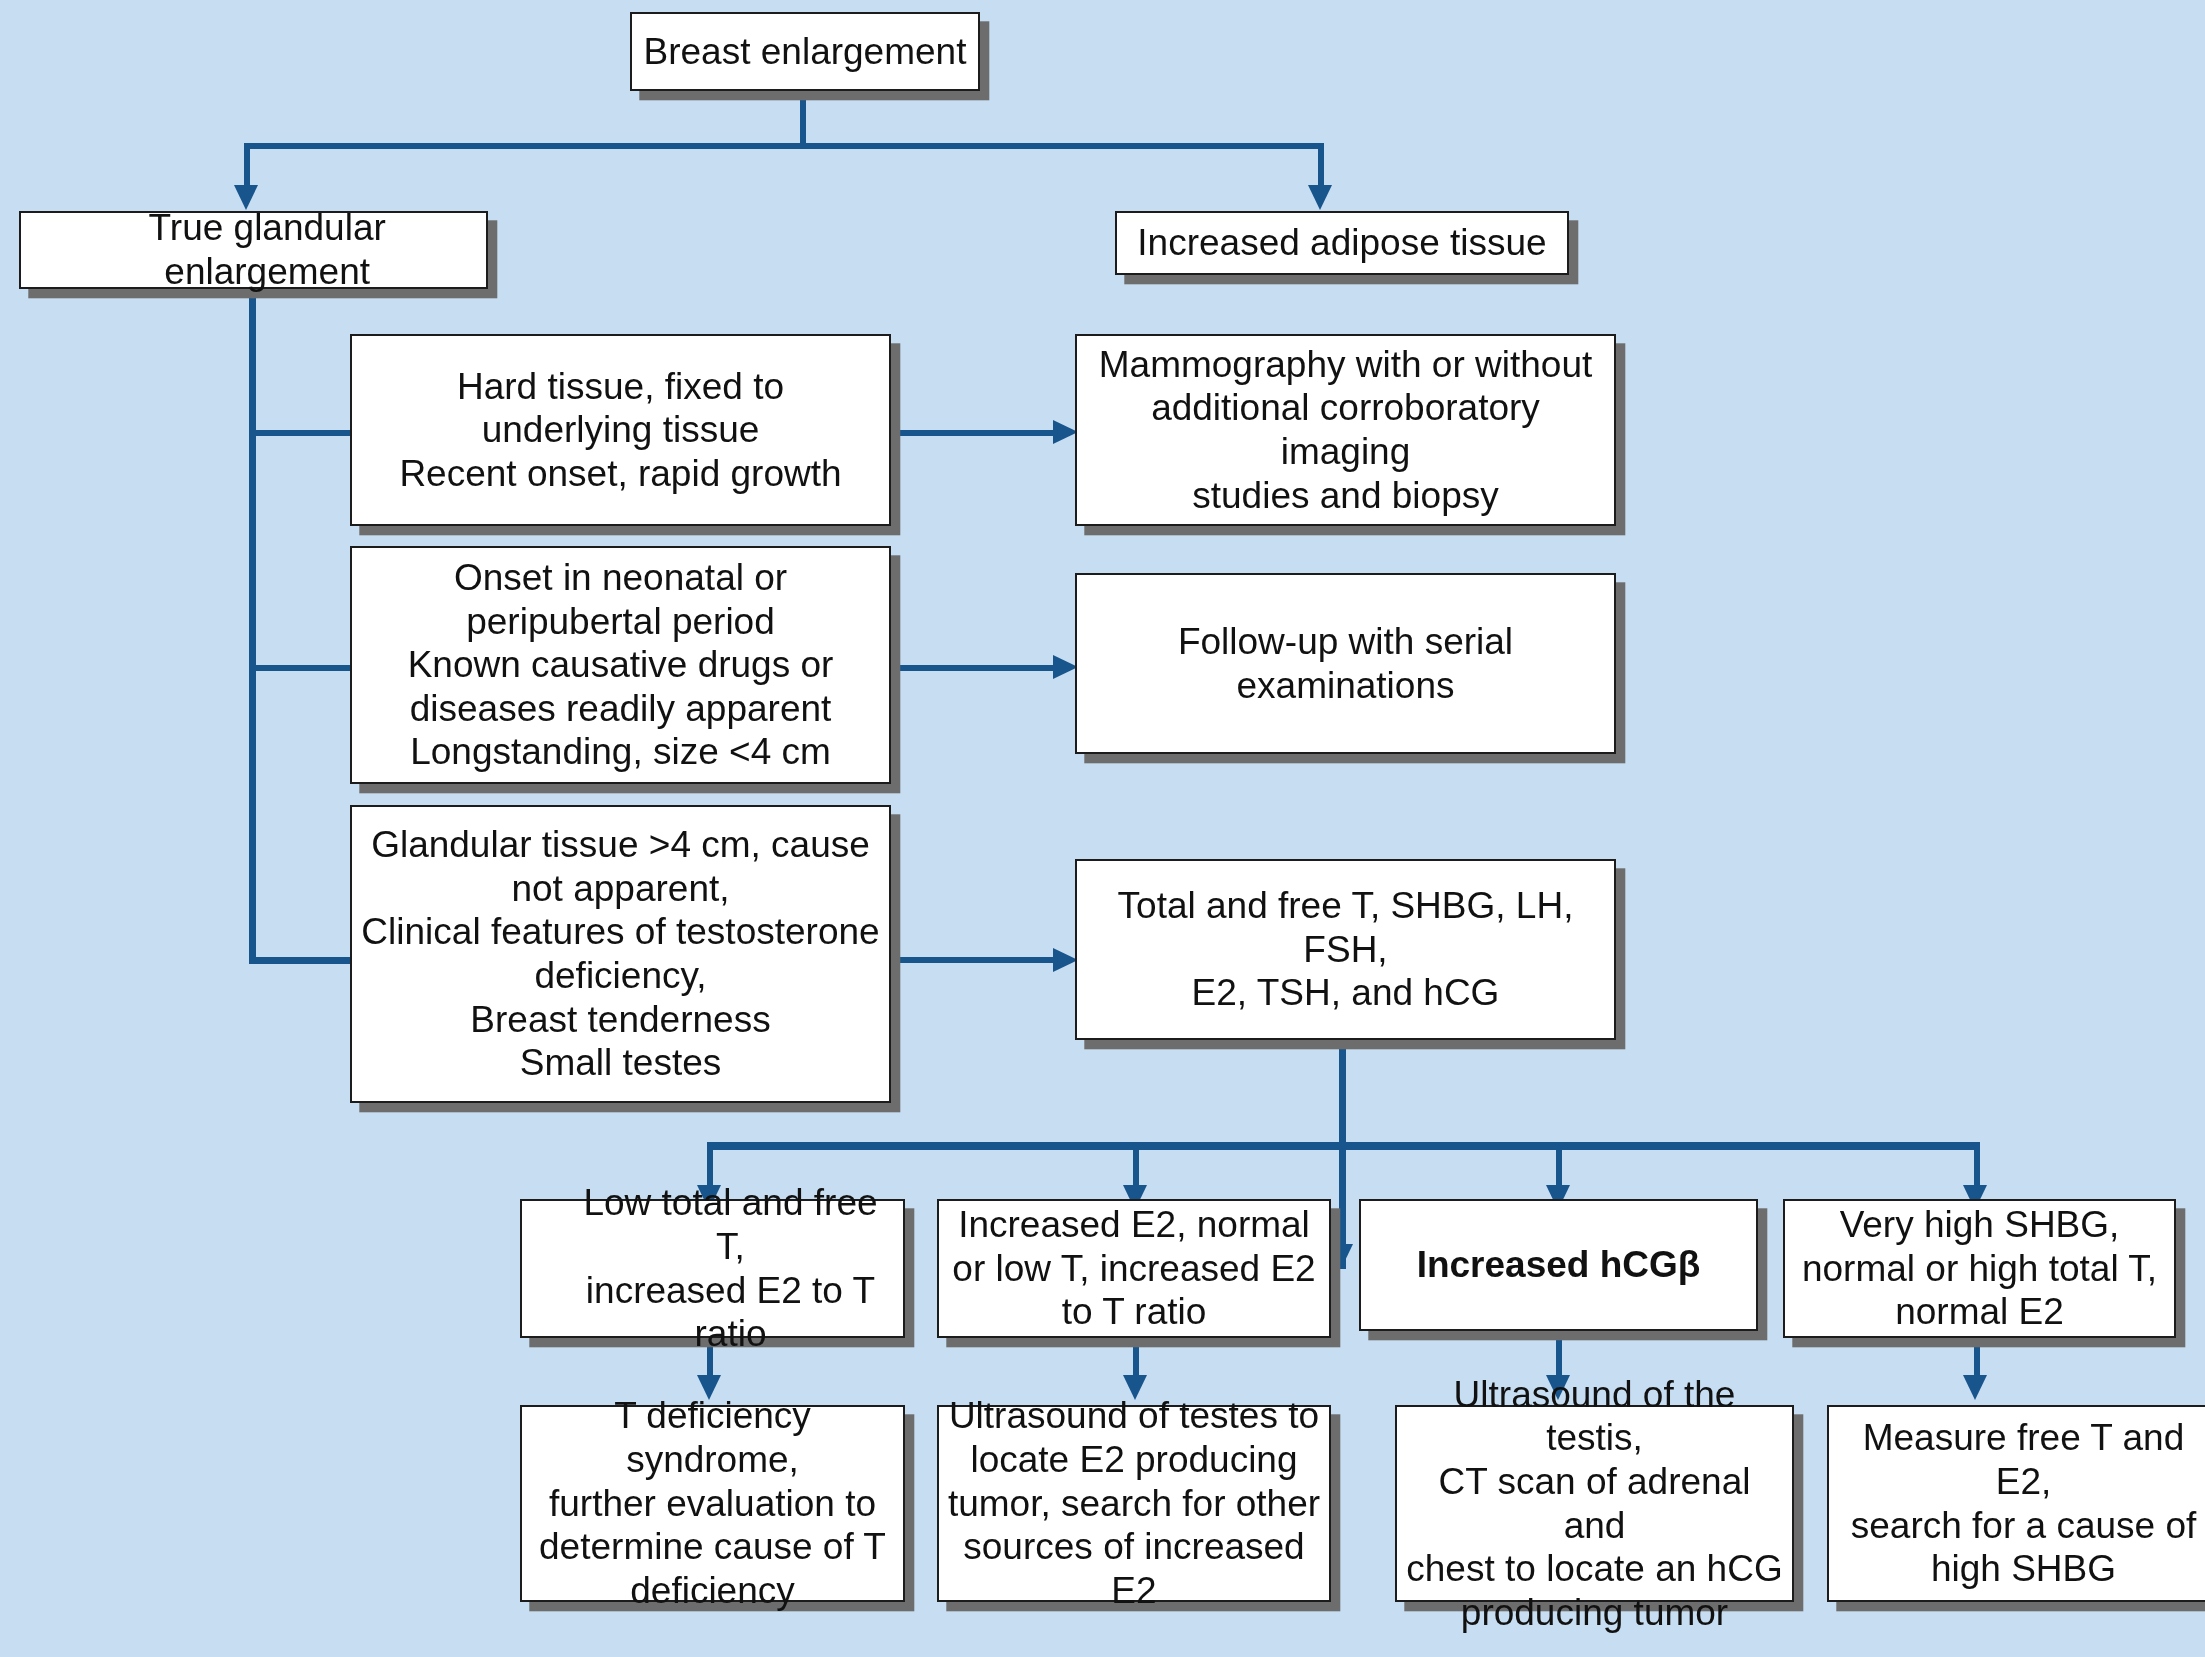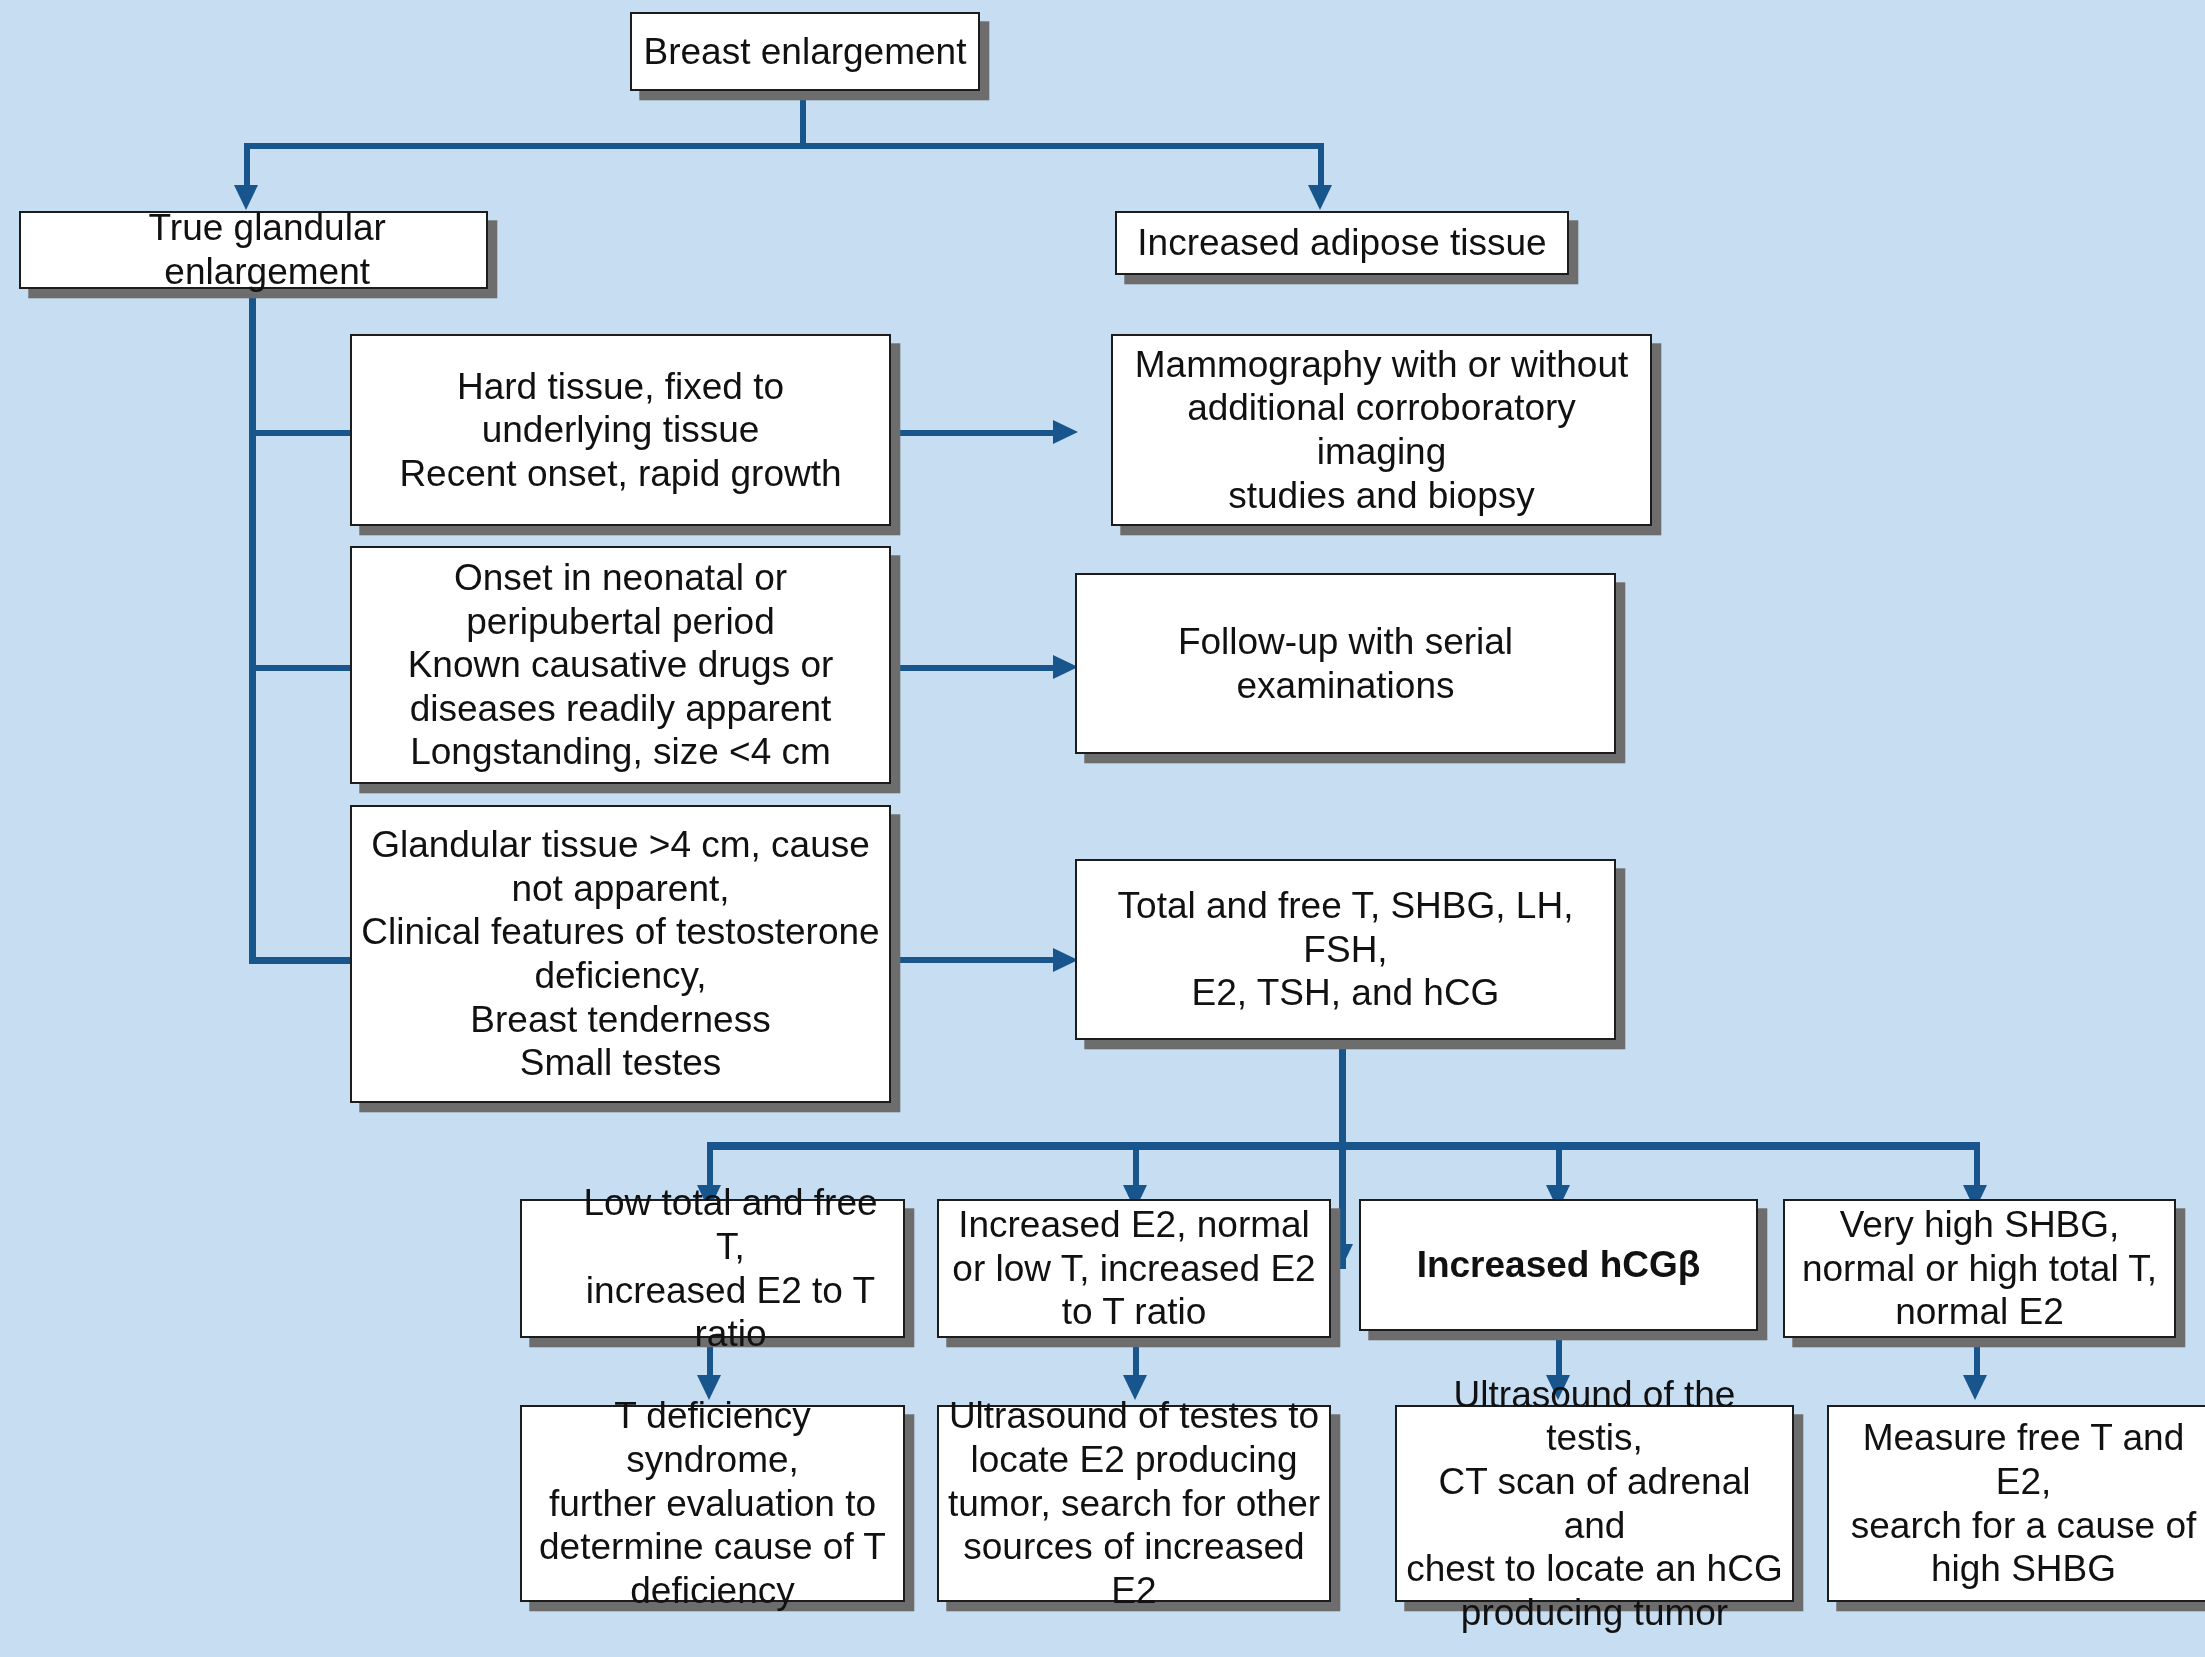--- a/index.html
+++ b/index.html
@@ -150,21 +150,21 @@
 
   <div class="box f40" style="left:350px; top:805px; width:541px; height:298px;">
     <span class="txt">Glandular tissue &gt;4 cm, cause
 not apparent,
 Clinical features of testosterone
 deficiency,
 Breast tenderness
 Small testes</span>
   </div>
 
-  <div class="box f40" style="left:1075px; top:334px; width:541px; height:192px;margin-left:36px;">
+  <div class="box f40" style="left:1075px; top:334px; width:541px; height:192px;">
     <span class="txt">Mammography with or without
 additional corroboratory imaging
 studies and biopsy</span>
   </div>
 
   <div class="box f40" style="left:1075px; top:573px; width:541px; height:181px;">
     <span class="txt">Follow-up with serial
 examinations</span>
   </div>
 

